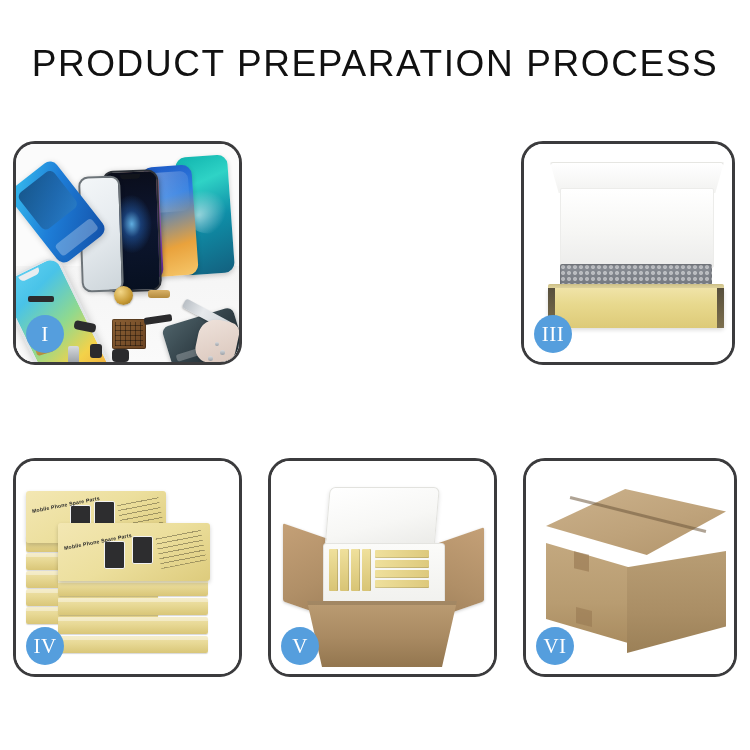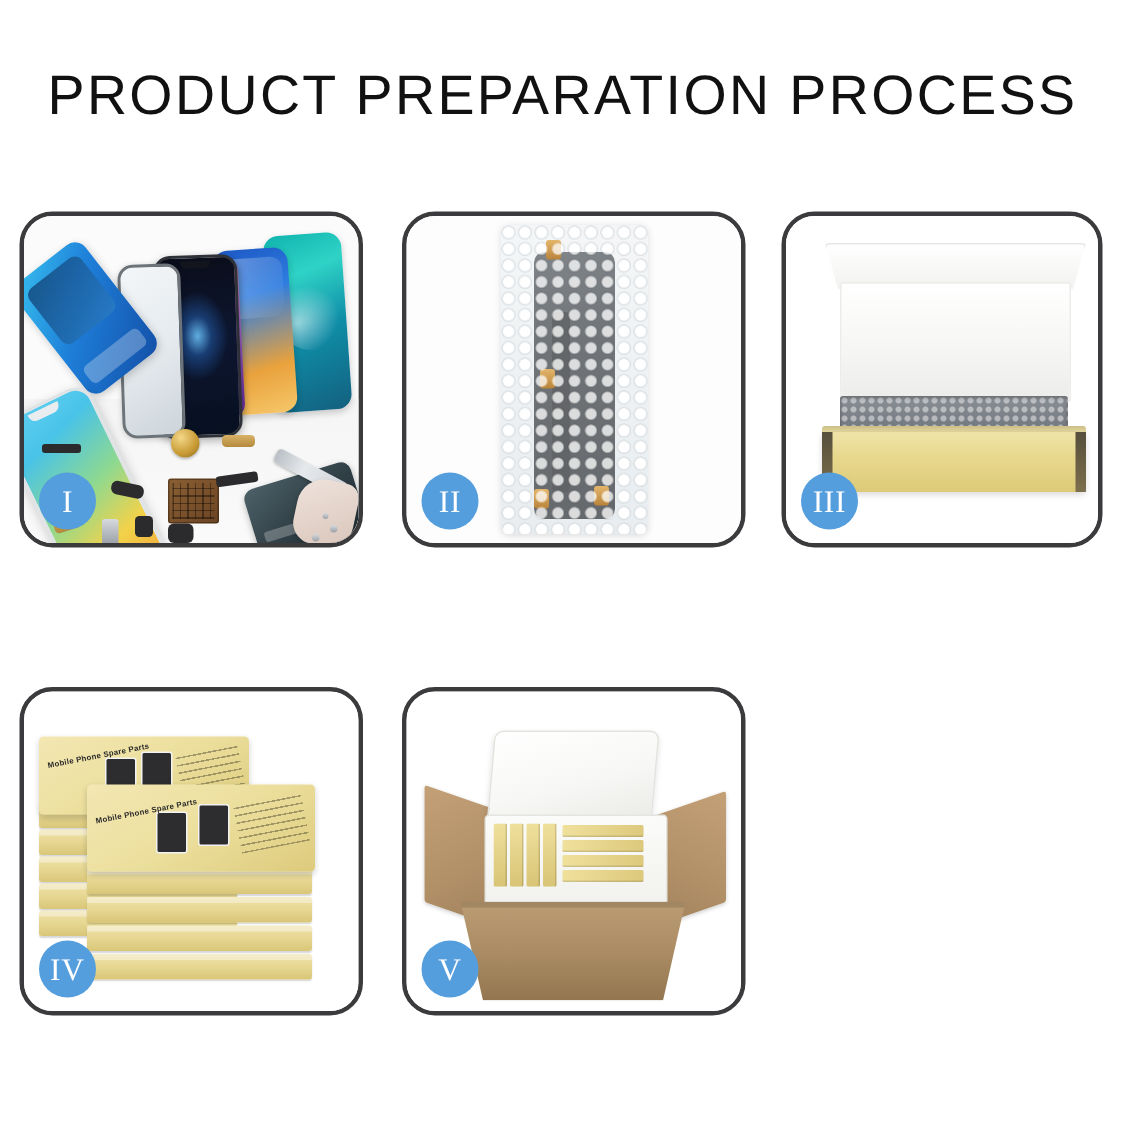--- a/index.html
+++ b/index.html
@@ -328,34 +328,20 @@
         <div class="backplate"></div>
         <div class="screwd"></div>
         <div class="hand"></div>
         <div class="part silver" style="right:14px;top:206px;width:5px;height:5px;border-radius:50%;"></div>
         <div class="part silver" style="right:26px;top:212px;width:5px;height:5px;border-radius:50%;"></div>
         <div class="part silver" style="right:20px;top:198px;width:4px;height:4px;border-radius:50%;"></div>
       </div>
       <div class="badge">I</div>
     </div>
 
-    <div class="panel" style="left:268px; top:141px; width:229px; height:224px;">
-      <div class="panel-inner">
-        <div class="p2bg"></div>
-        <div class="bubblewrap">
-          <div class="flexpart"></div>
-          <div class="ftab" style="left:30px;top:10px;"></div>
-          <div class="ftab" style="left:26px;top:96px;"></div>
-          <div class="ftab" style="left:22px;top:176px;"></div>
-          <div class="ftab" style="left:62px;top:174px;"></div>
-          <div class="bubble-overlay"></div>
-        </div>
-      </div>
-      <div class="badge">II</div>
-    </div>
 
     <div class="panel" style="left:521px; top:141px; width:214px; height:224px;">
       <div class="panel-inner">
         <div class="p3bg"></div>
         <div class="box3-lid"></div>
         <div class="box3-foam"></div>
         <div class="box3-grey"></div>
         <div class="box3-rim"></div>
         <div class="box3-front"></div>
       </div>
@@ -412,15 +398,27 @@
           <div class="ystrip2" style="left:46px;top:1px;"></div>
           <div class="ystrip2" style="left:46px;top:11px;"></div>
           <div class="ystrip2" style="left:46px;top:21px;"></div>
           <div class="ystrip2" style="left:46px;top:31px;"></div>
         </div>
         <div class="cartonFront"></div>
       </div>
       <div class="badge">V</div>
     </div>
 
+    <div class="panel" style="left:523px; top:458px; width:214px; height:219px;">
+      <div class="panel-inner">
+        <div class="p6bg"></div>
+        <div class="c-top"></div>
+        <div class="c-seam"></div>
+        <div class="c-left"></div>
+        <div class="c-right"></div>
+        <div class="c-tape1"></div>
+        <div class="c-tape2"></div>
+      </div>
+      <div class="badge">VI</div>
+    </div>
 
   </div>
 </div>
 
 </body></html>

